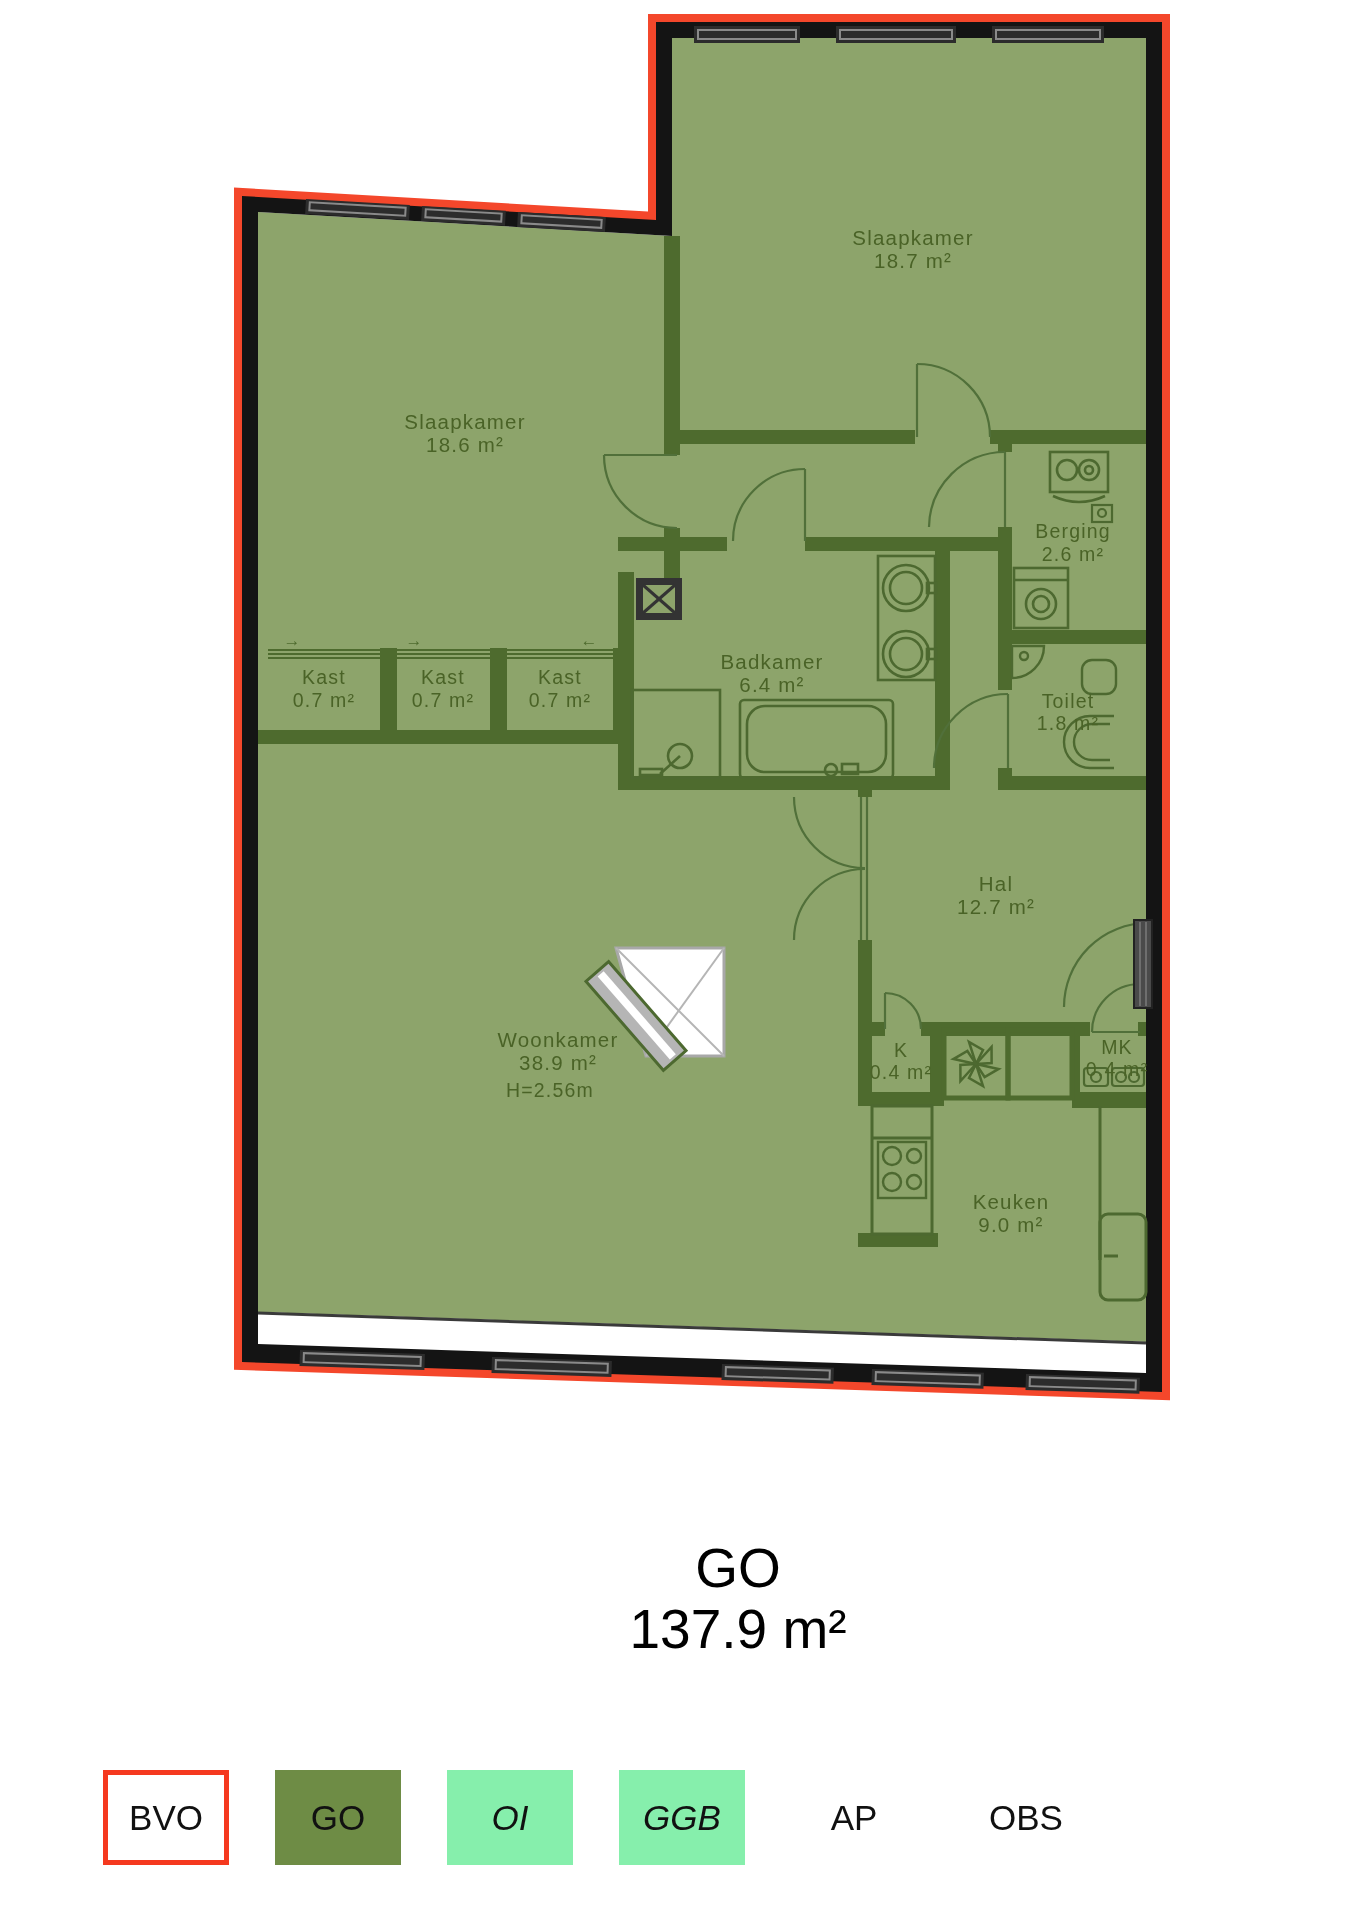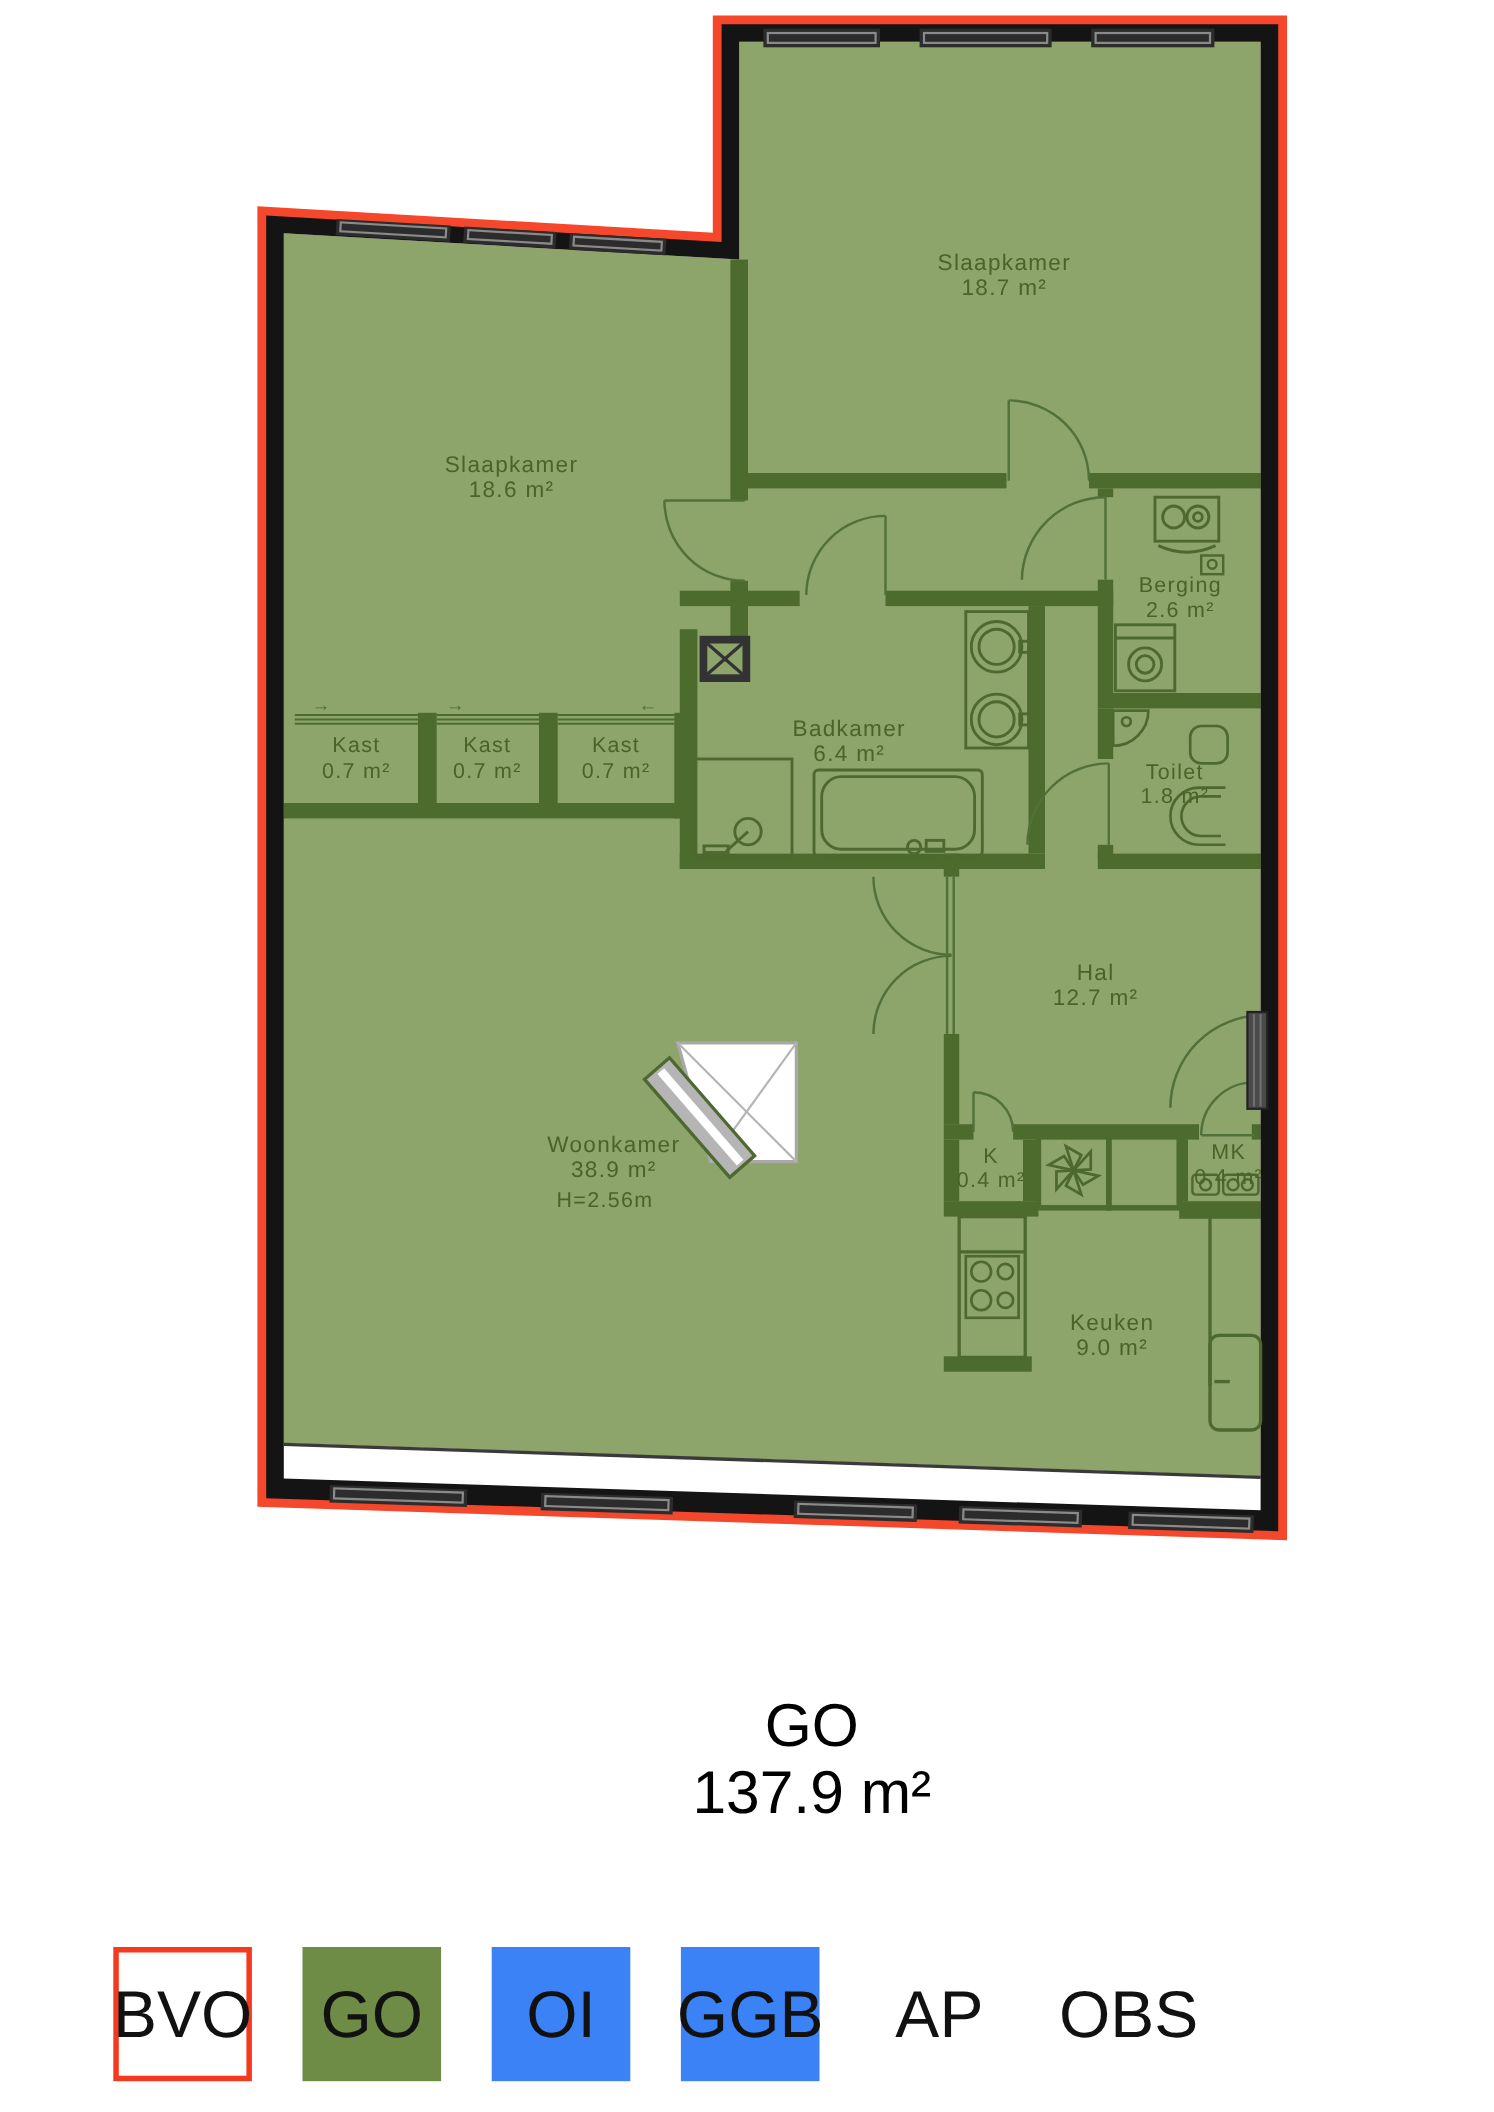--- a/index.html
+++ b/index.html
@@ -30,29 +30,29 @@
     line-height:61px;
     white-space:nowrap;
   }
   .legend{
     position:absolute;
     top:1770px;left:103px;
     display:flex;
     gap:46px;
   }
   .legend-item{
-    width:126px;height:122px;
+    width:126px;height:95px;
     display:flex;align-items:center;justify-content:center;
-    font-size:60px;color:#111;
+    font-size:35px;color:#111;
     box-sizing:border-box;
     flex:0 0 auto;
   }
   .legend-item.outlined{background:#ffffff;border:5px solid #f5391f;}
   .legend-item.green{background:#6e8c45;}
-  .legend-item.gray{background:#3b82f6;}
+  .legend-item.gray{background:#86efac;font-style:italic;}
   .legend-item.plain{background:transparent;}
 </style>
 </head>
 <body>
 
 <div class="page">
 
   <svg class="plan-svg" width="1358" height="1470" viewBox="0 0 1358 1470">
 
     <path d="M656 22 L1162 22 L1162 1392 L242 1362 L242 196 L656 220 Z" fill="#ffffff" stroke="#f4472b" stroke-width="16" stroke-linejoin="miter"></path>

